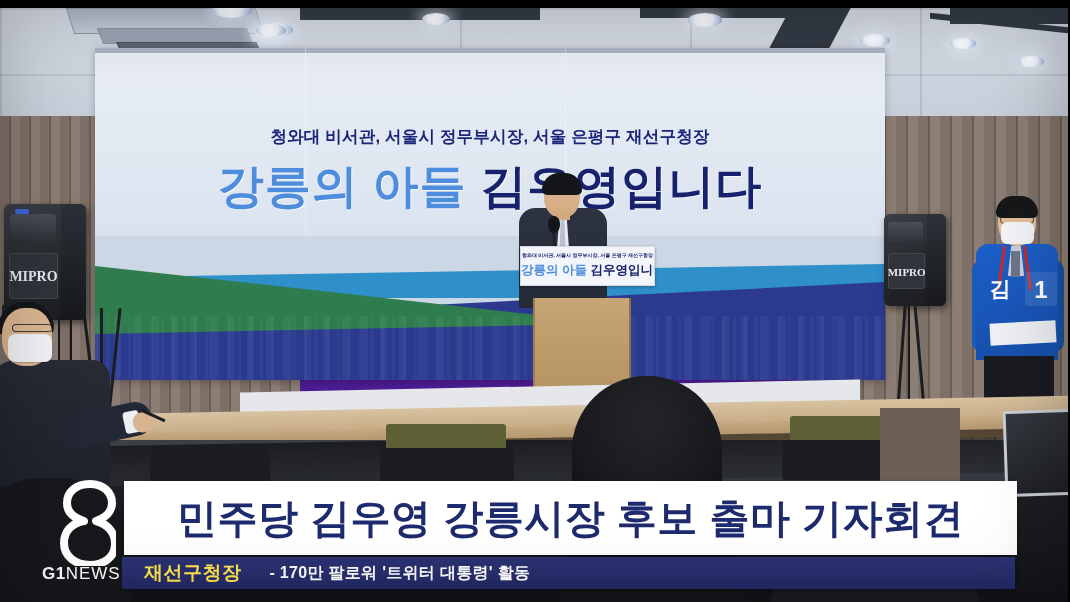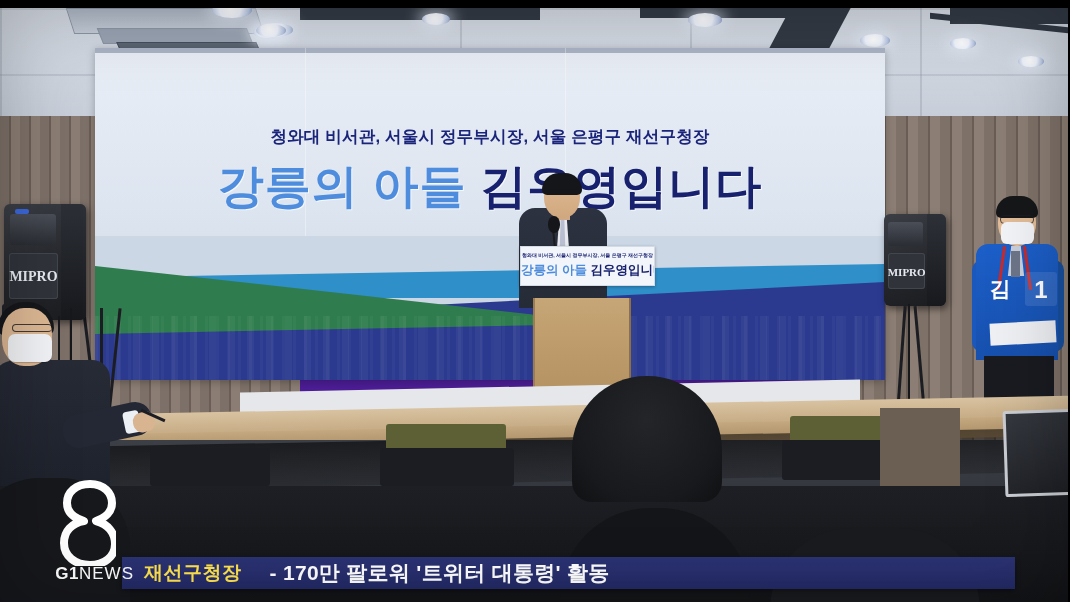--- a/index.html
+++ b/index.html
@@ -417,34 +417,34 @@
     position:absolute; left:122px; top:549px; width:893px; height:32px;
     background:linear-gradient(180deg,#2c3374 0%,#232a66 100%);
     box-shadow:0 2px 5px rgba(0,0,0,.35);
     display:flex; align-items:center;
   }
   .l3-tag{
     color:#ffe34d; font-weight:bold; font-size:19px;
     margin-left:22px; letter-spacing:.5px; white-space:nowrap;
   }
   .l3-ticker-text{
-    color:#ffffff; font-weight:bold; font-size:21px;
+    color:#ffffff; font-weight:bold; font-size:16px;
     margin-left:28px; letter-spacing:.3px; white-space:nowrap;
   }
 
   
   .logo{
     position:absolute; left:42px; top:472px; width:92px; height:112px;
   }
   .logo-mark{
     position:absolute; left:18px; top:0; width:56px; height:86px;
   }
   .logo-text{
     position:absolute; left:0; top:84px; width:100%;
-    text-align:right; color:#ffffff; font-size:17px; letter-spacing:.5px;
+    text-align:left; color:#ffffff; font-size:17px; letter-spacing:.5px;
     font-weight:bold;
   }
   .logo-text .g1{ font-weight:bold; }
   .logo-text .nw{ font-weight:normal; letter-spacing:1px; }
 
   .vignette{
     position:absolute; inset:0; pointer-events:none;
     box-shadow:inset 0 0 80px rgba(0,0,0,.25);
   }
 </style>
@@ -580,20 +580,23 @@
   <div class="bottom-dark"></div>
   <div class="blur-head"></div>
   <div class="blur-head2"></div>
   <div class="br-person"></div>
   <div class="bl-person"></div>
 
   <div class="laptop">
     <div class="laptop-screen"></div>
   </div>
 
+  <div class="l3-headline">
+    <div class="l3-headline-text">민주당 김우영 강릉시장 후보 출마 기자회견</div>
+  </div>
 
   <div class="l3-ticker">
     <span class="l3-tag">재선구청장</span>
     <span class="l3-ticker-text">- 170만 팔로워 '트위터 대통령' 활동</span>
   </div>
 
   <div class="logo">
     <div class="logo-mark">
       <svg viewBox="0 0 56 86" width="56" height="86" aria-hidden="true">
         <path d="M30 4 C44 4 52 13 52 23 C52 32 45 38 36 41 C48 44 55 53 55 64 C55 77 44 85 30 85 C15 85 4 76 4 63 C4 51 12 43 24 41 C14 38 7 32 7 23 C7 12 16 4 30 4 Z" fill="none" stroke="#ffffff" stroke-width="8" stroke-linejoin="round"></path>

